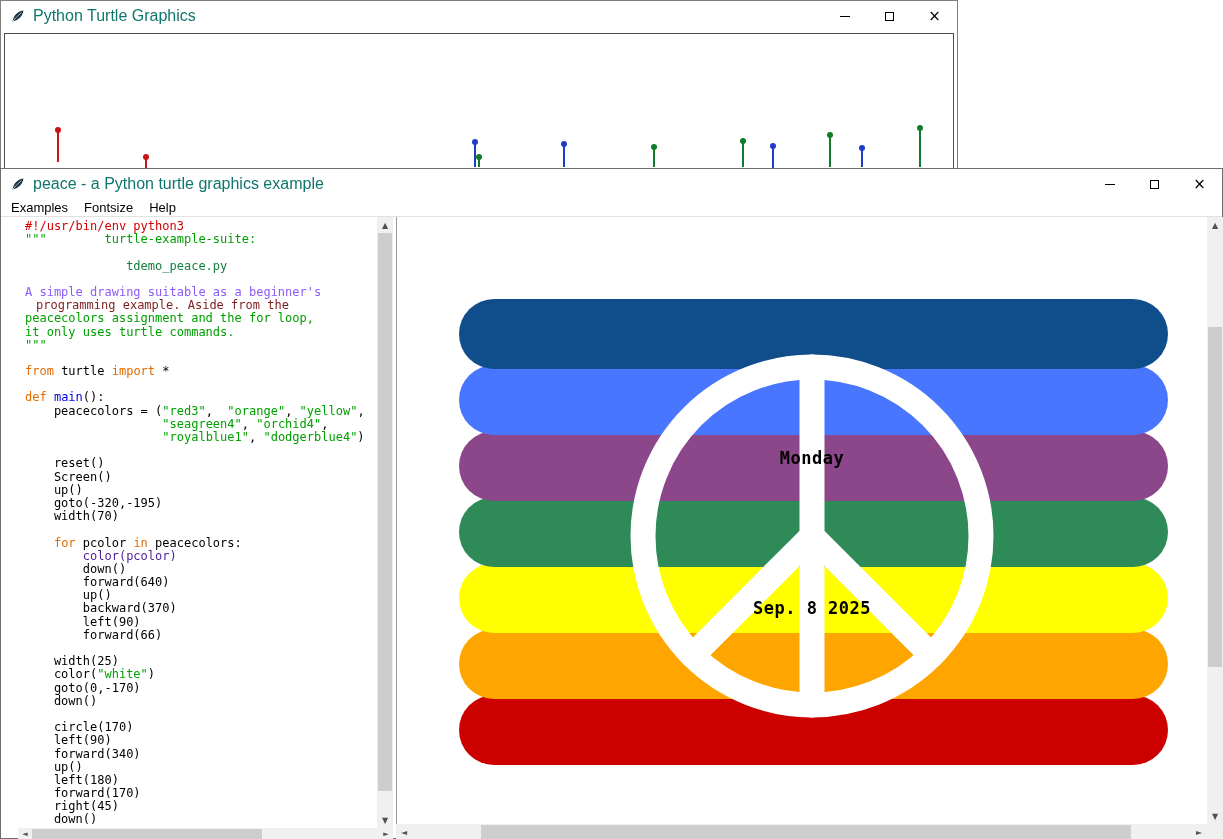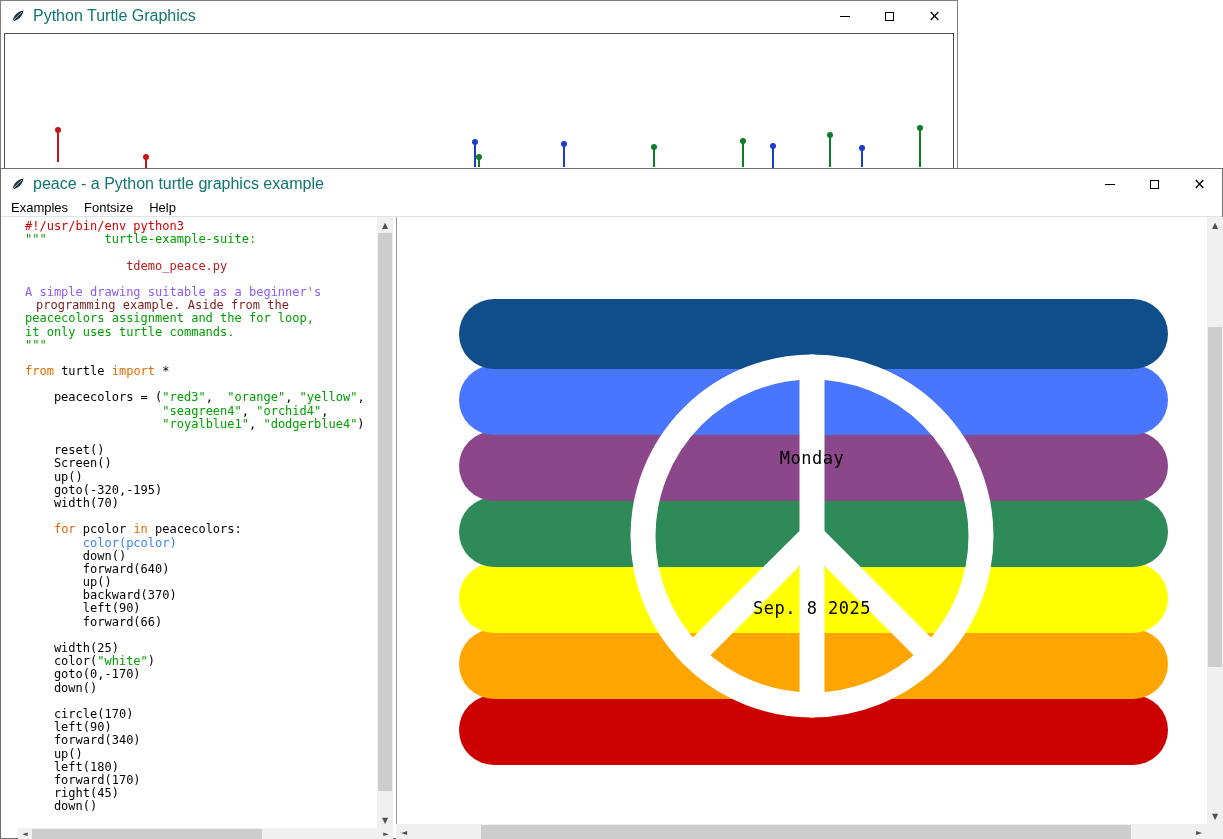--- a/index.html
+++ b/index.html
@@ -39,21 +39,21 @@
               font-family: "DejaVu Sans Mono", monospace; font-size: 12px; }
   .code-line { height: 13.2px; line-height: 13.2px; white-space: pre; }
 
   
   #turtleCanvas { position: absolute; left: 395px; top: 48px; width: 811px; height: 607px;
                   background: #fff; overflow: hidden; border-left: 1px solid #9a9a9a; }
   .stripe { position: absolute; left: 62px; width: 709px; height: 70px; border-radius: 35px; }
   #peaceSvg { position: absolute; left: 0; top: 0; z-index: 20; }
   #canvasTexts { position: absolute; left: 0; top: 0; width: 100%; height: 100%; z-index: 30; }
   .canvas-text { position: absolute; transform: translate(-50%, -50%);
-                 font-family: "DejaVu Sans Mono", monospace; font-weight: normal; font-size: 17px;
+                 font-family: "DejaVu Sans Mono", monospace; font-weight: bold; font-size: 17px;
                  letter-spacing: 0.5px; color: #000; white-space: pre; }
 
   
   .sb { position: absolute; background: #f0f0f0; }
   .sb-arrow { position: absolute; display: flex; align-items: center; justify-content: center;
               color: #505050; font-family: "DejaVu Sans", sans-serif; }
   .sb-arrow.v { width: 16px; height: 16px; font-size: 8px; }
   .sb-arrow.h { width: 14px; height: 12px; font-size: 7px; }
   .sb-thumb { position: absolute; background: #cdcdcd; }
 
@@ -157,42 +157,43 @@
   <div class="menubar">
     <div class="menu-item">Examples</div>
     <div class="menu-item">Fontsize</div>
     <div class="menu-item">Help</div>
   </div>
 
   <div id="codeText">
       <div class="code-line"><span style="color: rgb(208, 0, 0);">#!/usr/bin/env python3</span></div>
       <div class="code-line"><span style="color: rgb(0, 160, 0);">"""        turtle-example-suite:</span></div>
       <div class="code-line">&nbsp;</div>
-      <div class="code-line"><span style="color: #b91c1c;">              tdemo_peace.py</span></div>
+      <div class="code-line"><span style="color: #15803d;">              tdemo_peace.py</span></div>
       <div class="code-line">&nbsp;</div>
       <div class="code-line"><span style="color: #8b5cf6;">A simple drawing suitable as a beginner's</span></div>
       <div class="code-line"><span style="color: #7f1d1d; margin-left: 11px;">programming example. Aside from the</span></div>
       <div class="code-line"><span style="color: rgb(0, 160, 0);">peacecolors assignment and the for loop,</span></div>
       <div class="code-line"><span style="color: rgb(0, 160, 0);">it only uses turtle commands.</span></div>
       <div class="code-line"><span style="color: rgb(0, 160, 0);">"""</span></div>
       <div class="code-line">&nbsp;</div>
       <div class="code-line"><span style="color: rgb(224, 108, 0);">from</span><span style="color: rgb(0, 0, 0);"> turtle </span><span style="color: rgb(224, 108, 0);">import</span><span style="color: rgb(0, 0, 0);"> *</span></div>
       <div class="code-line">&nbsp;</div>
+      <div class="code-line"><span style="color: rgb(224, 108, 0);">def</span><span style="color: rgb(0, 0, 0);"> </span><span style="color: rgb(0, 0, 224);">main</span><span style="color: rgb(0, 0, 0);">():</span></div>
       <div class="code-line"><span style="color: rgb(0, 0, 0);">    peacecolors = (</span><span style="color: rgb(0, 160, 0);">"red3"</span><span style="color: rgb(0, 0, 0);">,  </span><span style="color: rgb(0, 160, 0);">"orange"</span><span style="color: rgb(0, 0, 0);">, </span><span style="color: rgb(0, 160, 0);">"yellow"</span><span style="color: rgb(0, 0, 0);">,</span></div>
       <div class="code-line"><span style="color: rgb(0, 0, 0);">                   </span><span style="color: rgb(0, 160, 0);">"seagreen4"</span><span style="color: rgb(0, 0, 0);">, </span><span style="color: rgb(0, 160, 0);">"orchid4"</span><span style="color: rgb(0, 0, 0);">,</span></div>
       <div class="code-line"><span style="color: rgb(0, 0, 0);">                   </span><span style="color: rgb(0, 160, 0);">"royalblue1"</span><span style="color: rgb(0, 0, 0);">, </span><span style="color: rgb(0, 160, 0);">"dodgerblue4"</span><span style="color: rgb(0, 0, 0);">)</span></div>
       <div class="code-line">&nbsp;</div>
       <div class="code-line"><span style="color: rgb(0, 0, 0);">    reset()</span></div>
       <div class="code-line"><span style="color: rgb(0, 0, 0);">    Screen()</span></div>
       <div class="code-line"><span style="color: rgb(0, 0, 0);">    up()</span></div>
       <div class="code-line"><span style="color: rgb(0, 0, 0);">    goto(-320,-195)</span></div>
       <div class="code-line"><span style="color: rgb(0, 0, 0);">    width(70)</span></div>
       <div class="code-line">&nbsp;</div>
       <div class="code-line"><span style="color: rgb(0, 0, 0);">    </span><span style="color: rgb(224, 108, 0);">for</span><span style="color: rgb(0, 0, 0);"> pcolor </span><span style="color: rgb(224, 108, 0);">in</span><span style="color: rgb(0, 0, 0);"> peacecolors:</span></div>
-      <div class="code-line"><span style="color: #3b82f6;">        color(pcolor)</span></div>
+      <div class="code-line"><span style="color: #4c1d95;">        color(pcolor)</span></div>
       <div class="code-line"><span style="color: rgb(0, 0, 0);">        down()</span></div>
       <div class="code-line"><span style="color: rgb(0, 0, 0);">        forward(640)</span></div>
       <div class="code-line"><span style="color: rgb(0, 0, 0);">        up()</span></div>
       <div class="code-line"><span style="color: rgb(0, 0, 0);">        backward(370)</span></div>
       <div class="code-line"><span style="color: rgb(0, 0, 0);">        left(90)</span></div>
       <div class="code-line"><span style="color: rgb(0, 0, 0);">        forward(66)</span></div>
       <div class="code-line">&nbsp;</div>
       <div class="code-line"><span style="color: rgb(0, 0, 0);">    width(25)</span></div>
       <div class="code-line"><span style="color: rgb(0, 0, 0);">    color(</span><span style="color: rgb(0, 160, 0);">"white"</span><span style="color: rgb(0, 0, 0);">)</span></div>
       <div class="code-line"><span style="color: rgb(0, 0, 0);">    goto(0,-170)</span></div>

